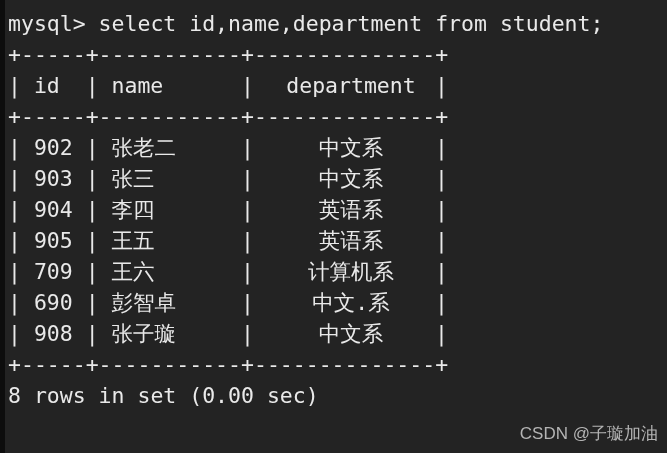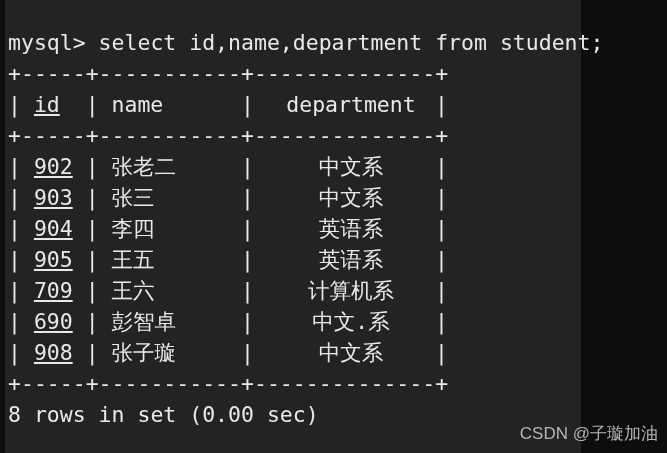--- a/index.html
+++ b/index.html
@@ -7,47 +7,47 @@
     padding: 0;
     width: 667px;
     height: 453px;
     background: #0d0d0d;
     overflow: hidden;
   }
   .terminal {
     position: absolute;
     left: 5px;
     top: 0;
-    width: 576px;
+    width: 662px;
     height: 453px;
     box-sizing: border-box;
     background: #232323;
     color: #e9e9e9;
     font-family: "DejaVu Sans Mono", "Liberation Mono", monospace;
     font-size: 21.5px;
     line-height: 31px;
-    padding: 27px 0 0 3px;
+    padding: 8px 0 0 3px;
   }
   .line {
     height: 31px;
     white-space: pre;
   }
   .trow .p,
   .trow .c {
     display: inline-block;
     vertical-align: top;
   }
   .trow .p { width: 1ch; }
   .trow .c {
     box-sizing: border-box;
     padding-left: 1ch;
     overflow: visible;
     white-space: nowrap;
   }
-  .trow .c-id   { width: 5ch; text-decoration: underline; }
+  .trow .c-id   { width: 5ch; }
   .trow .c-name { width: 11ch; }
   .trow .c-dept { width: 14ch; text-align: center; }
   .watermark {
     position: absolute;
     right: 9px;
     bottom: 8px;
     font-family: "Liberation Sans", "DejaVu Sans", sans-serif;
     font-size: 17px;
     color: #b4b4b4;
     margin-left: 34px;

